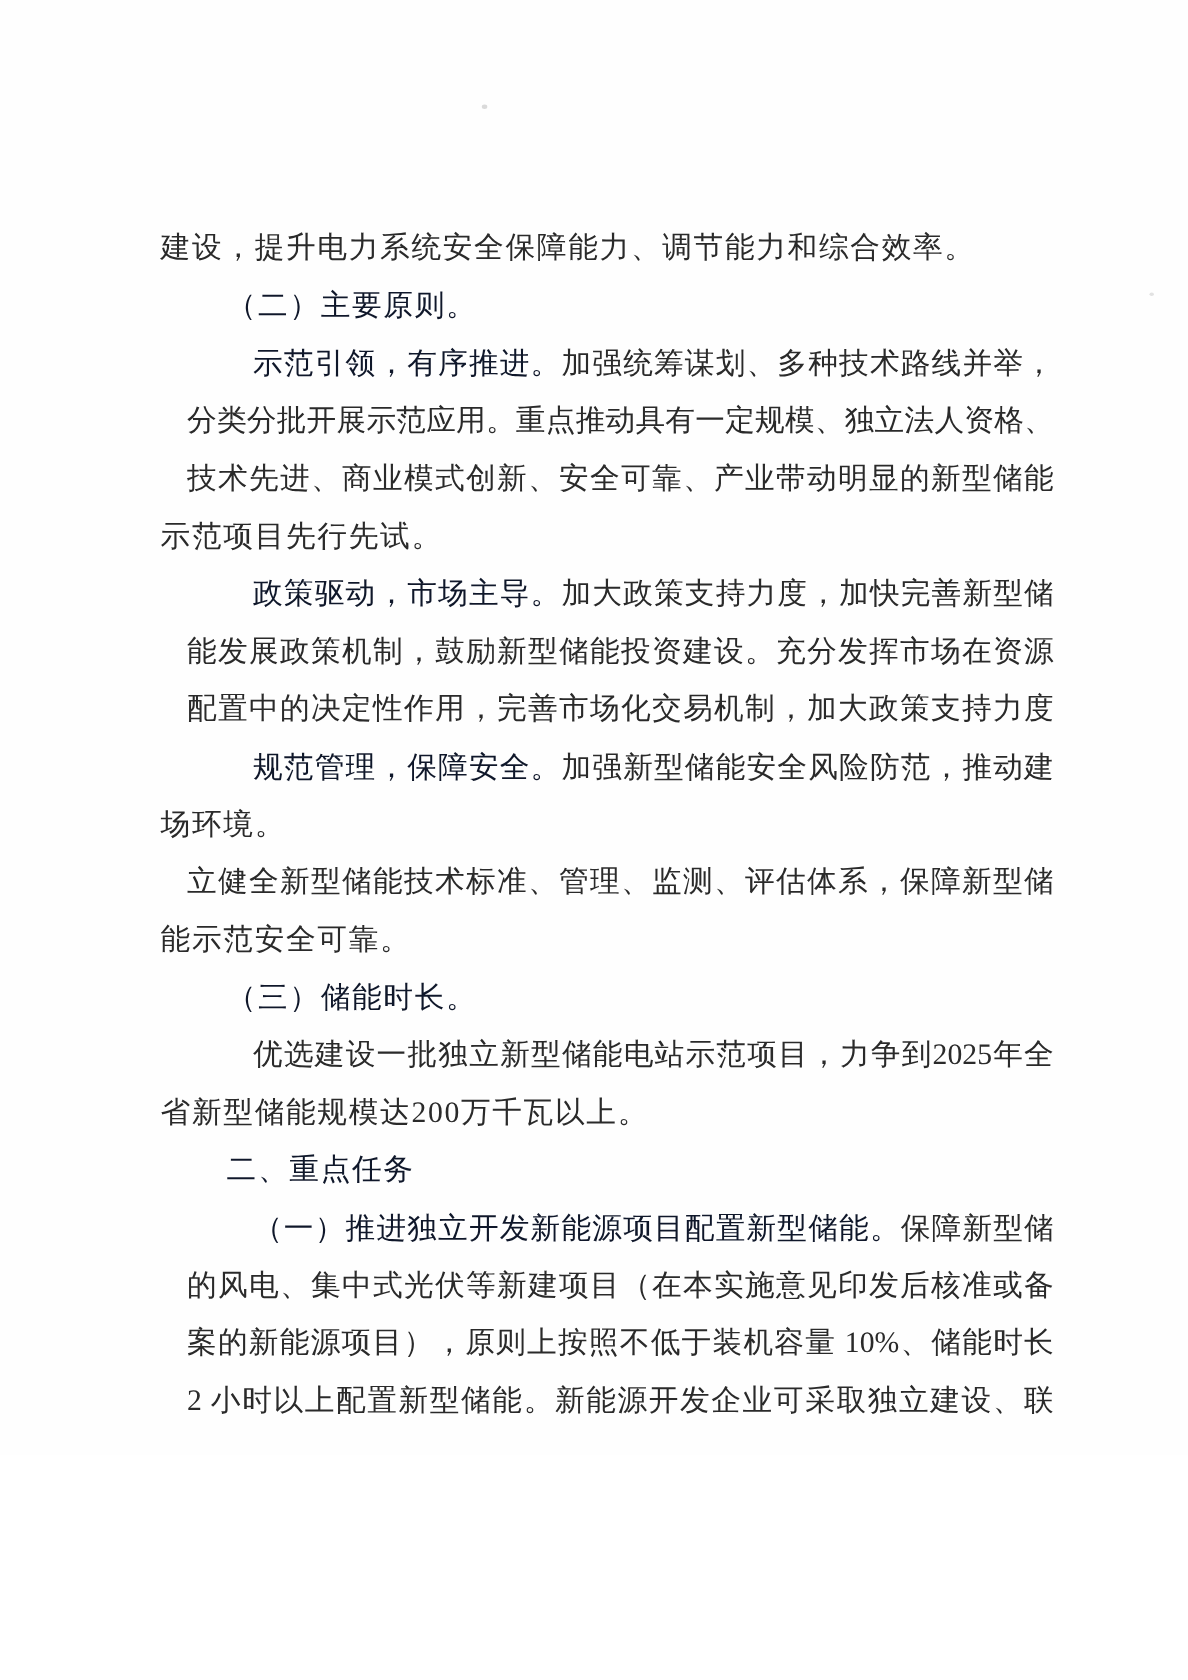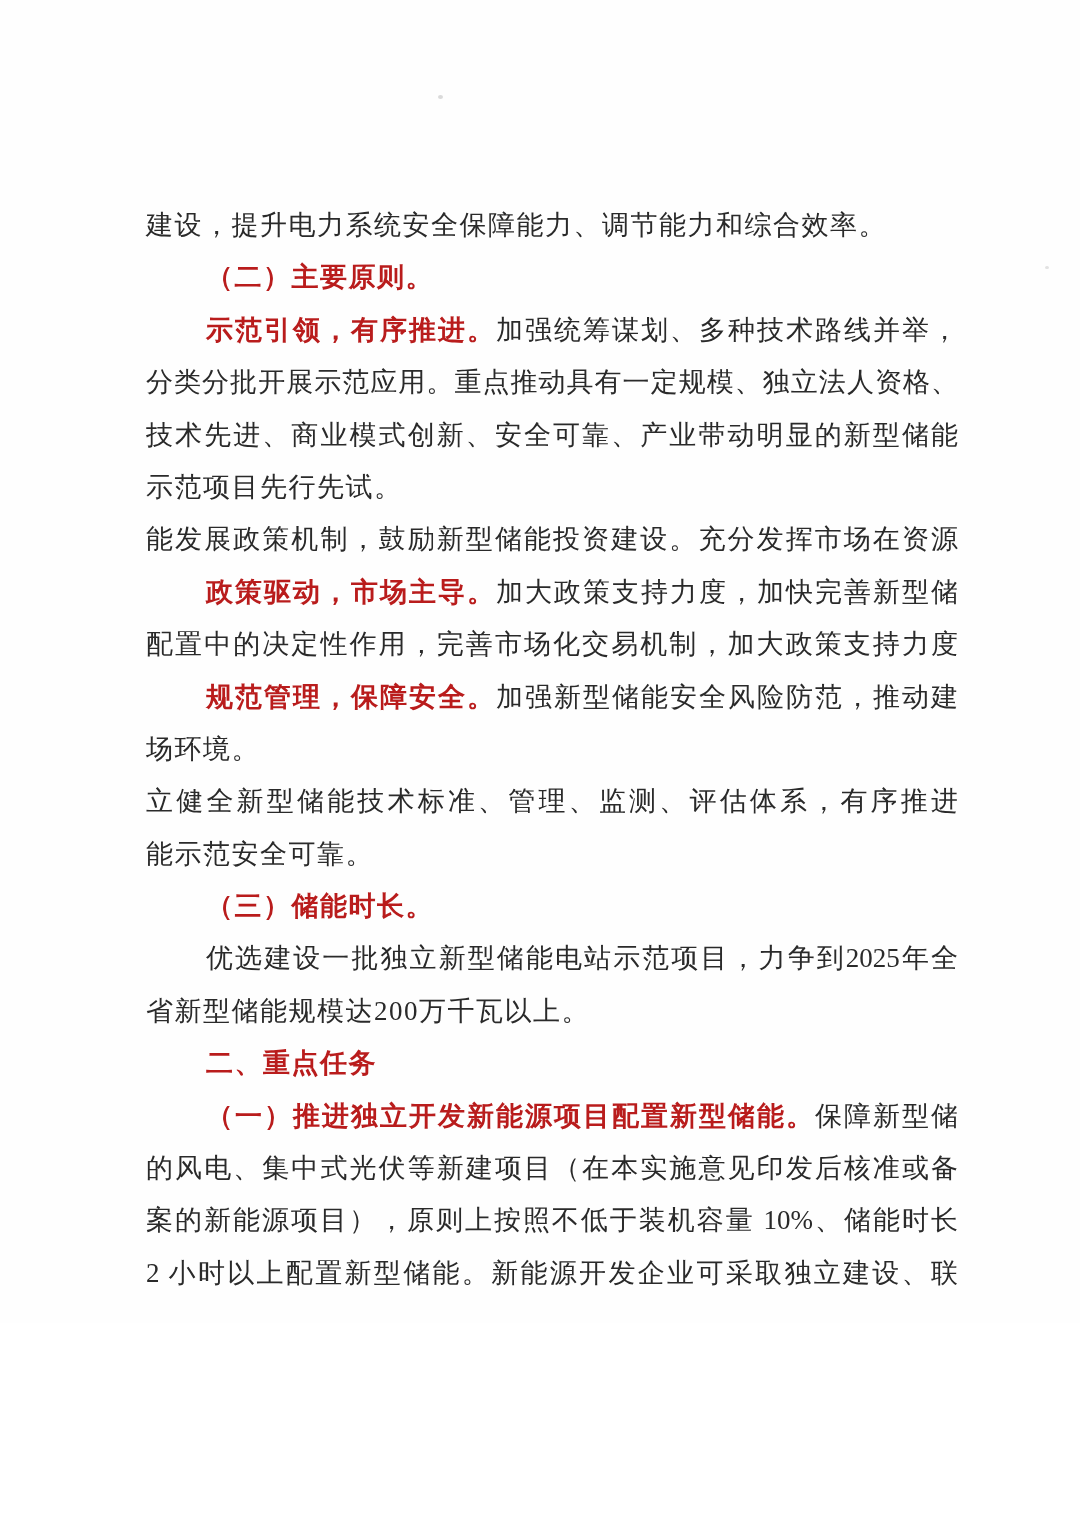--- a/index.html
+++ b/index.html
@@ -30,24 +30,25 @@
     white-space: nowrap;
     color: #2a2a2a;
   }
   .line.indent { text-indent: 60px; }
   .line.justify {
     white-space: normal;
     letter-spacing: 0;
     text-align: justify;
     text-align-last: justify;
     text-justify: inter-character;
+    margin-left: 24px;
   }
   .lead {
-    font-weight: 700;
-    color: #b91c1c;
+    font-weight: 400;
+    color: #0f172a;
   }
   .footer-page-number {
     position: absolute;
     left: 146px;
     top: 1322px;
     height: 32px;
     line-height: 32px;
     font-size: 28px;
     letter-spacing: 2px;
     color: #222222;
@@ -74,31 +75,31 @@
     <div class="line indent"><span class="lead">（二）主要原则。</span><span></span></div>
 
     <div class="line indent justify"><span class="lead">示范引领，有序推进。</span><span>加强统筹谋划、多种技术路线并举，</span></div>
 
     <div class="line justify"><span class="lead"></span><span>分类分批开展示范应用。重点推动具有一定规模、独立法人资格、</span></div>
 
     <div class="line justify"><span class="lead"></span><span>技术先进、商业模式创新、安全可靠、产业带动明显的新型储能</span></div>
 
     <div class="line"><span class="lead"></span><span>示范项目先行先试。</span></div>
 
+    <div class="line indent justify"><span class="lead">政策驱动，市场主导。</span><span>加大政策支持力度，加快完善新型储</span></div>
+
     <div class="line justify"><span class="lead"></span><span>能发展政策机制，鼓励新型储能投资建设。充分发挥市场在资源</span></div>
-
-    <div class="line indent justify"><span class="lead">政策驱动，市场主导。</span><span>加大政策支持力度，加快完善新型储</span></div>
 
     <div class="line justify"><span class="lead"></span><span>配置中的决定性作用，完善市场化交易机制，加大政策支持力度</span></div>
 
     <div class="line indent justify"><span class="lead">规范管理，保障安全。</span><span>加强新型储能安全风险防范，推动建</span></div>
 
     <div class="line"><span class="lead"></span><span>场环境。</span></div>
 
-    <div class="line justify"><span class="lead"></span><span>立健全新型储能技术标准、管理、监测、评估体系，有序推进</span></div>
+    <div class="line justify"><span class="lead"></span><span>立健全新型储能技术标准、管理、监测、评估体系，保障新型储</span></div>
 
     <div class="line"><span class="lead"></span><span>能示范安全可靠。</span></div>
 
     <div class="line indent"><span class="lead">（三）储能时长。</span><span></span></div>
 
     <div class="line indent justify"><span class="lead"></span><span>优选建设一批独立新型储能电站示范项目，力争到2025年全</span></div>
 
     <div class="line"><span class="lead"></span><span>省新型储能规模达200万千瓦以上。</span></div>
 
     <div class="line indent"><span class="lead">二、重点任务</span><span></span></div>

